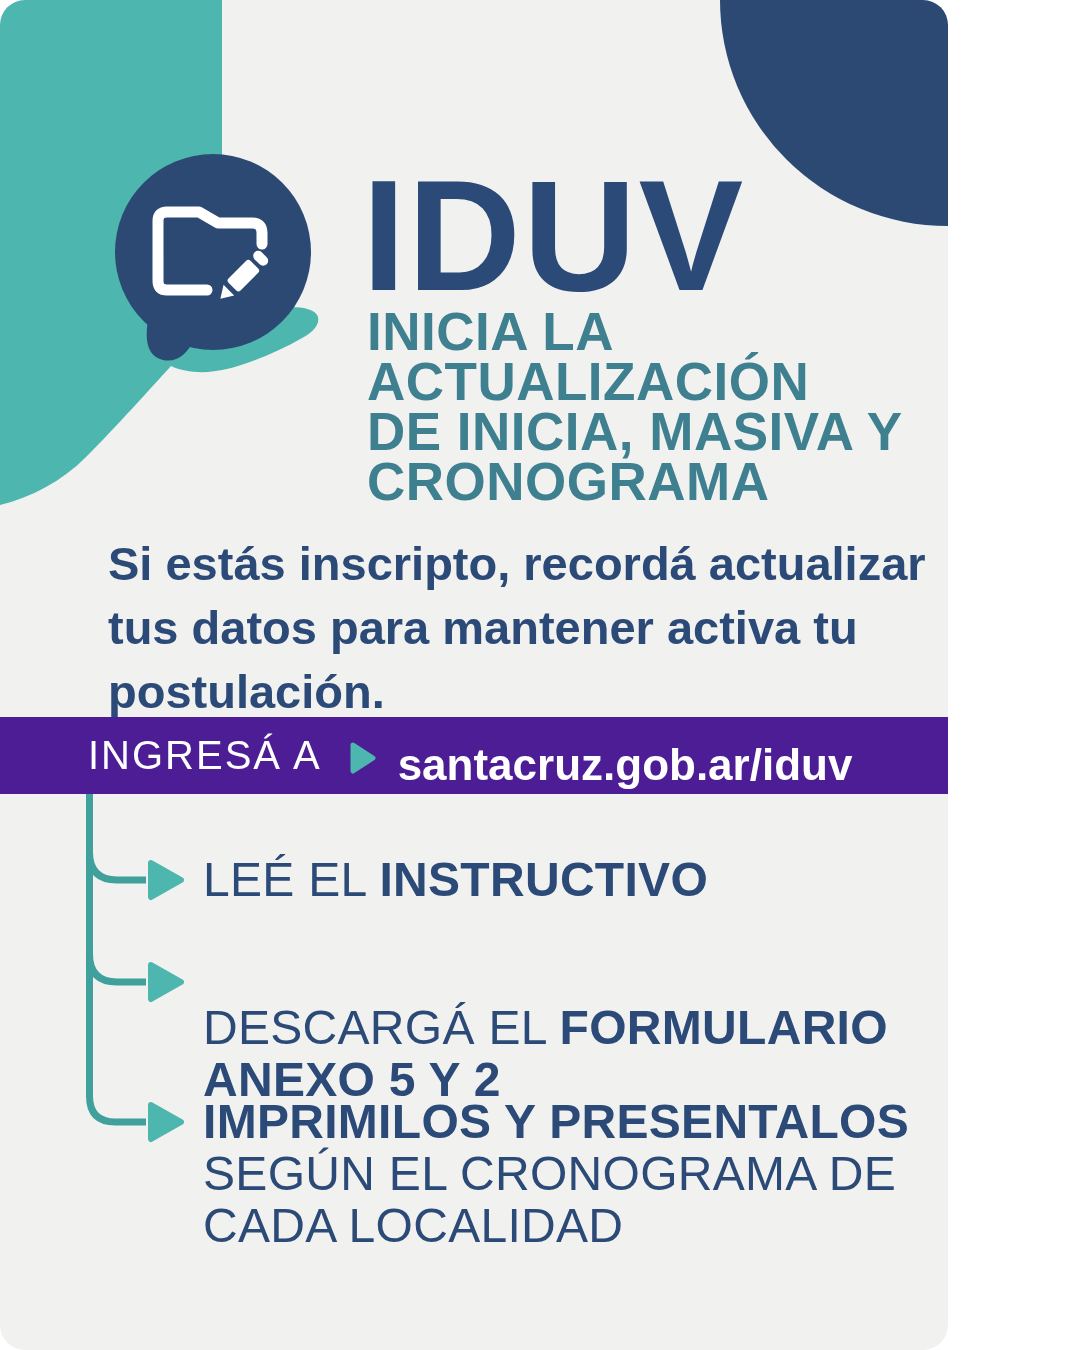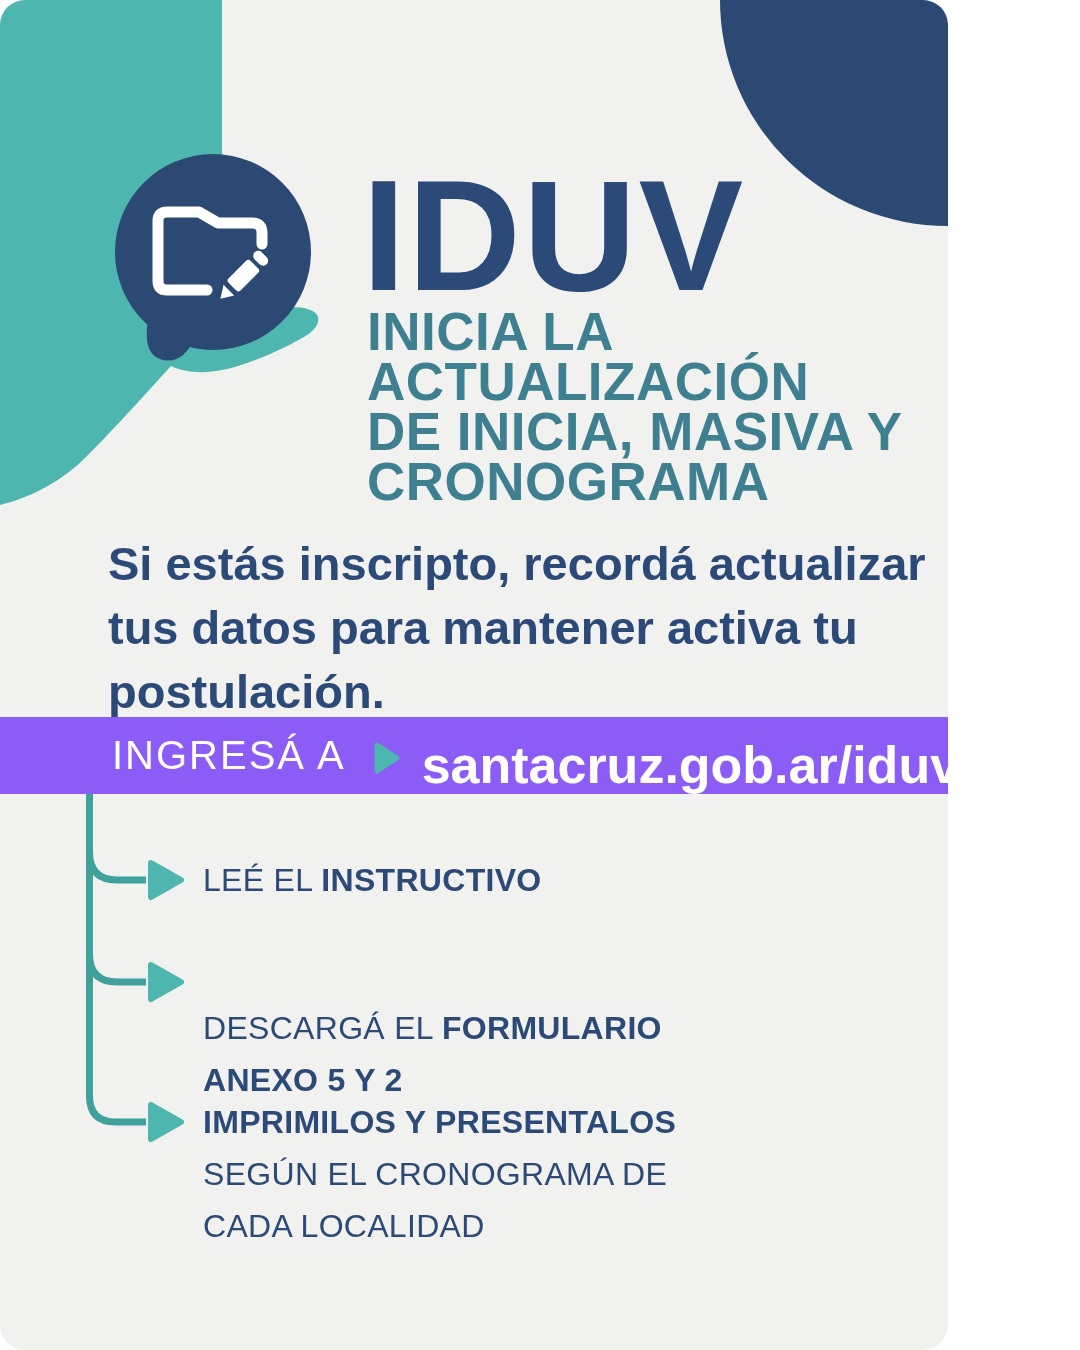--- a/index.html
+++ b/index.html
@@ -29,33 +29,33 @@
     font-size:53px;font-weight:700;line-height:50px;letter-spacing:.5px;
     color:#3f8090;
   }
   .intro{
     position:absolute;left:108px;top:532px;
     font-size:47px;font-weight:700;line-height:64px;
     color:#2c4a77;
   }
   .banner{
     position:absolute;left:0;top:717px;width:1006px;height:77px;
-    background:#8b5cf6;border-radius:0 70px 46px 0;
-    display:flex;align-items:center;padding-left:112px;box-sizing:border-box;
+    background:#4c1d95;border-radius:0 70px 46px 0;
+    display:flex;align-items:center;padding-left:88px;box-sizing:border-box;
   }
   .banner-label{font-size:40px;font-weight:300;color:#ffffff;letter-spacing:2px;}
   .banner-play{margin:4px 20px 0 26px;flex:0 0 auto;}
-  .banner-url{font-size:52px;font-weight:800;color:#ffffff;margin-top:19px;}
+  .banner-url{font-size:44px;font-weight:800;color:#ffffff;margin-top:19px;}
   .teal-hline{
     position:absolute;left:1004px;top:751px;width:76px;height:7px;background:#4db6ae;
   }
   .connector-svg{position:absolute;left:0;top:794px;width:220px;height:360px;}
   .item{
     position:absolute;left:203px;
-    font-size:32px;line-height:52px;letter-spacing:.3px;color:#2c4a77;
+    font-size:48px;line-height:52px;letter-spacing:.3px;color:#2c4a77;
   }
   .item .seg-reg{font-weight:400;}
   .item .seg-bold{font-weight:800;}
   .item-1{top:854px;}
   .item-2{top:956px;margin-top:46px;}
   .item-3{top:1096px;}
 </style>
 </head>
 <body>
 

